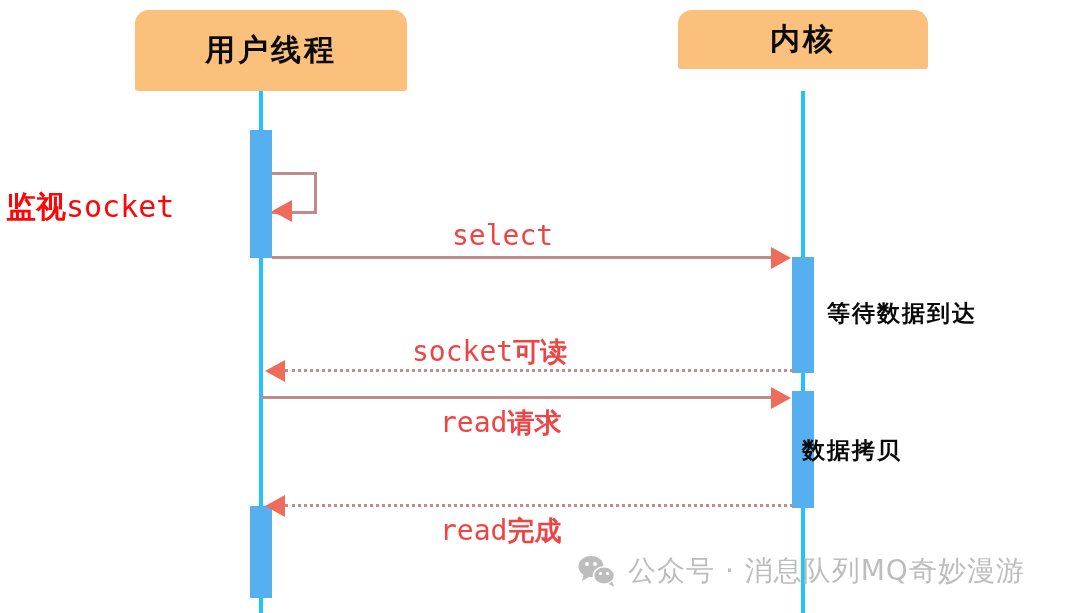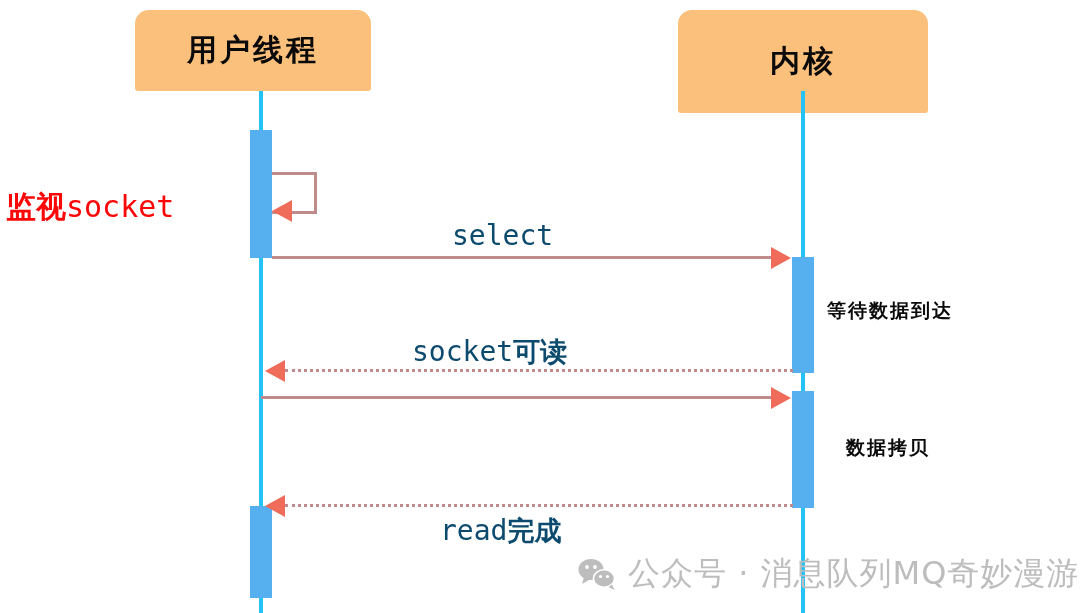--- a/index.html
+++ b/index.html
@@ -68,21 +68,21 @@
   }
   .arrow-left {
     border-top: 11px solid transparent;
     border-bottom: 11px solid transparent;
     border-right: 20px solid #ef6b5a;
   }
   .msg-label {
     position: absolute;
     font-family: "DejaVu Sans Mono", "Liberation Mono", monospace;
     font-size: 28px;
-    color: #0c4a6e;
+    color: #ef4444;
     white-space: nowrap;
   }
   .msg-label .cjk {
     font-family: "DejaVu Sans", sans-serif;
     font-weight: bold;
     font-size: 27px;
     margin-top: 46px;
   }
   
   .selfloop {
@@ -105,50 +105,50 @@
   }
   .note-red .mono {
     font-family: "DejaVu Sans Mono", "Liberation Mono", monospace;
     font-weight: normal;
     font-size: 30px;
   }
   .note-black {
     position: absolute;
     font-family: "DejaVu Sans", "Liberation Sans", sans-serif;
     font-weight: bold;
-    font-size: 19px;
+    font-size: 23px;
     color: #0a0a0a;
     letter-spacing: 2px;
     white-space: nowrap;
   }
   
   #watermark {
     position: absolute;
     display: flex;
     align-items: center;
     gap: 10px;
   }
   #watermark .wm-text {
     font-family: "DejaVu Sans", "Liberation Sans", sans-serif;
-    font-size: 32px;
+    font-size: 28px;
     color: #bdbdbd;
     white-space: nowrap;
     letter-spacing: 1px;
   }
 </style>
 </head>
 <body>
 
 <div id="diagram-root">
 
-  <div class="participant-box" style="left:135px; top:10px; width:236px; height:81px;">
+  <div class="participant-box" style="left:135px; top:10px; width:272px; height:81px;">
     <span class="participant-label">用户线程</span>
   </div>
 
-  <div class="participant-box" style="left:678px; top:10px; width:250px; height:103px;">
+  <div class="participant-box" style="left:678px; top:10px; width:250px; height:59px;">
     <span class="participant-label">内核</span>
   </div>
 
   <div class="lifeline" style="left:259px; top:91px; height:522px;"></div>
   <div class="lifeline" style="left:801px; top:91px; height:522px;"></div>
 
   <div class="activation" style="left:250px; top:130px; height:128px;"></div>
   <div class="activation" style="left:792px; top:257px; height:116px;"></div>
   <div class="activation" style="left:792px; top:391px; height:117px;"></div>
   <div class="activation" style="left:250px; top:506px; height:92px;"></div>
@@ -163,37 +163,40 @@
   </div>
 
   <div class="msg-line dashed" style="left:285px; top:369px; width:508px;"></div>
   <div class="arrow-head arrow-left" style="left:265px; top:360px;"></div>
   <div class="msg-label" style="left:412px; top:334px;">
     <span>socket</span><span class="cjk">可读</span>
   </div>
 
   <div class="msg-line" style="left:261px; top:396px; width:514px;"></div>
   <div class="arrow-head arrow-right" style="left:771px; top:387px;"></div>
+  <div class="msg-label" style="left:440px; top:405px;">
+    <span>read</span><span class="cjk">请求</span>
+  </div>
 
   <div class="msg-line dashed" style="left:285px; top:504px; width:508px;"></div>
   <div class="arrow-head arrow-left" style="left:265px; top:495px;"></div>
   <div class="msg-label" style="left:440px; top:513px;">
     <span>read</span><span class="cjk">完成</span>
   </div>
 
   <div class="note-red mixed" style="left:6px; top:179px;">
     <span>监视</span><span class="mono">socket</span>
   </div>
 
 
   <div class="note-black" style="left:827px; top:298px;">
     <span>等待数据到达</span>
   </div>
 
-  <div class="note-black" style="left:846px; top:435px;">
+  <div class="note-black" style="left:802px; top:435px;">
     <span>数据拷贝</span>
   </div>
 
   <div id="watermark" style="left:578px; top:552px;">
     <span style="display:inline-block;width:40px;height:34px;">
       <svg width="40" height="34" viewBox="0 0 40 34" xmlns="http://www.w3.org/2000/svg">
         <ellipse cx="13" cy="12.5" rx="12.5" ry="10.5" fill="#bdbdbd"></ellipse>
         <polygon points="6,20 4,27 11,23" fill="#bdbdbd"></polygon>
         <circle cx="9" cy="10" r="1.9" fill="#ffffff"></circle>
         <circle cx="17" cy="10" r="1.9" fill="#ffffff"></circle>

